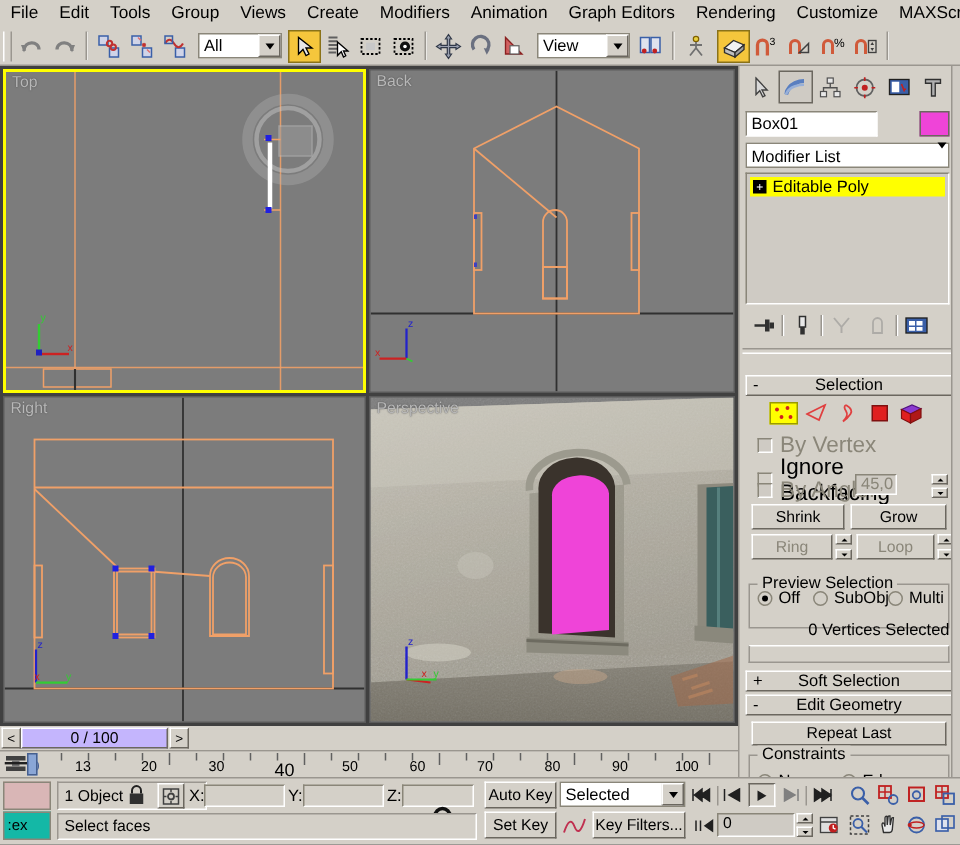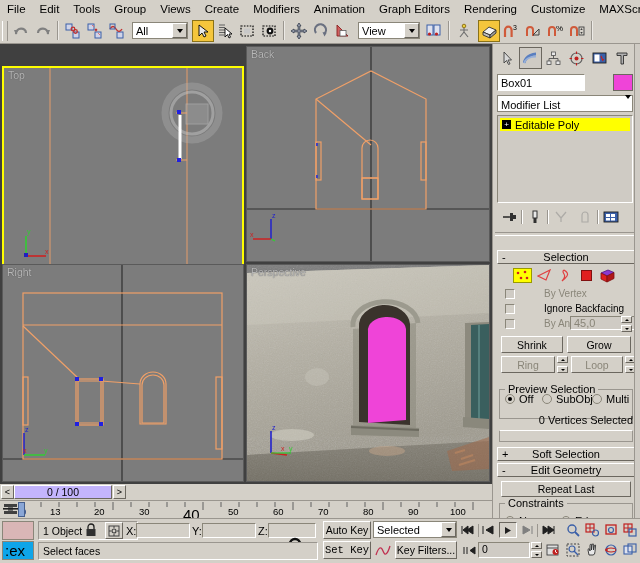--- a/index.html
+++ b/index.html
@@ -55,21 +55,21 @@
   
   .viewports{
     position:absolute;left:0;top:44px;width:492px;height:440px;
     background:#404040;
   }
   .vp{position:absolute;background:#7c7c7c;overflow:hidden;box-sizing:border-box;}
   .vp .vplabel{
     position:absolute;left:4px;top:1px;color:#b8b8b8;font-size:10.5px;
     text-shadow:0 0 1px #444;z-index:5;
   }
-  #vp-top{left:2px;top:2px;width:242px;height:216px;border:2px solid #ffff00;margin-top:20px;}
+  #vp-top{left:2px;top:2px;width:242px;height:216px;border:2px solid #ffff00;}
   #vp-back{left:246px;top:2px;width:244px;height:216px;border:1px solid #5a5a5a;}
   #vp-right{left:2px;top:220px;width:242px;height:218px;border:1px solid #5a5a5a;}
   #vp-persp{left:246px;top:220px;width:244px;height:218px;border:1px solid #5a5a5a;}
   .vp svg{position:absolute;left:0;top:0;}
 
   
   .timeslider{
     position:absolute;left:0;top:484px;width:492px;height:16px;
     background:#d4d0c8;
   }
@@ -101,22 +101,22 @@
   .statusarea{
     position:absolute;left:0;top:518px;width:640px;height:45px;
     background:#d4d0c8;border-top:1px solid #9a968f;box-sizing:border-box;
   }
   .mx-swatch{
     position:absolute;left:2px;top:2px;width:32px;height:19px;
     background:#d9b6b6;border:1px solid #8a8679;box-sizing:border-box;
   }
   .mx-ex{
     position:absolute;left:2px;top:22px;width:32px;height:19px;
-    background:#0ea5e9;border:1px solid #8a8679;box-sizing:border-box;
-    font-size:15px;display:flex;align-items:center;padding-left:2px;
+    background:#14b8a6;border:1px solid #8a8679;box-sizing:border-box;
+    font-size:10px;display:flex;align-items:center;padding-left:2px;
     overflow:hidden;box-sizing:border-box;
   }
   .sb-inset{
     position:absolute;background:#d4d0c8;
     border:1px solid #9a968f;border-right-color:#fff;border-bottom-color:#fff;
     box-sizing:border-box;
   }
   .sb-obj{left:38px;top:2px;width:100px;height:19px;
     display:flex;align-items:center;padding-left:4px;font-size:10.5px;}
   .sb-prompt{left:38px;top:23px;width:280px;height:18px;
@@ -188,21 +188,21 @@
   }
   .rollup{
     position:absolute;left:4px;width:138px;height:14px;
     background:#d4d0c8;border:1px solid #fff;
     border-right-color:#6b675f;border-bottom-color:#6b675f;
     box-sizing:border-box;display:flex;align-items:center;justify-content:center;
     font-size:11px;
   }
   .rollup .rsign{position:absolute;left:4px;font-size:11px;}
   .selicons{position:absolute;left:20px;display:flex;align-items:center;gap:4px;}
-  .chkrow{position:absolute;display:flex;align-items:flex-end;font-size:10px;gap:24px;}
+  .chkrow{position:absolute;display:flex;align-items:center;font-size:15px;}
   .chk{
     width:10px;height:10px;background:#d4d0c8;border:1px solid #8a8679;
     border-right-color:#fff;border-bottom-color:#fff;margin-right:5px;box-sizing:border-box;
   }
   .chk.dis{background:#cfcbc4;}
   .dis-text{color:#8a8679;}
   .radio{
     width:10px;height:10px;border-radius:50%;background:#d4d0c8;
     border:1px solid #8a8679;margin-right:4px;box-sizing:border-box;
     display:flex;align-items:center;justify-content:center;
@@ -612,21 +612,21 @@
             <line x1="379" y1="1" x2="379" y2="6"></line>
           <line x1="397" y1="1" x2="397" y2="6"></line>
             <line x1="415" y1="1" x2="415" y2="6"></line>
           <line x1="433" y1="1" x2="433" y2="6"></line>
             <line x1="451" y1="1" x2="451" y2="9"></line>
         </g>
       </svg>
       <span style="position:absolute;left:28px;top:5px;font-size:9.5px;">13</span>
       <span style="position:absolute;left:72px;top:5px;font-size:9.5px;">20</span>
       <span style="position:absolute;left:117px;top:5px;font-size:9.5px;">30</span>
-      <span style="position:absolute;left:161px;top:5px;font-size:15px;">40</span>
+      <span style="position:absolute;left:161px;top:5px;font-size:12px;">40</span>
       <span style="position:absolute;left:206px;top:5px;font-size:9.5px;">50</span>
       <span style="position:absolute;left:251px;top:5px;font-size:9.5px;">60</span>
       <span style="position:absolute;left:296px;top:5px;font-size:9.5px;">70</span>
       <span style="position:absolute;left:341px;top:5px;font-size:9.5px;">80</span>
       <span style="position:absolute;left:386px;top:5px;font-size:9.5px;">90</span>
       <span style="position:absolute;left:428px;top:5px;font-size:9.5px;">100</span>
       <span style="position:absolute;left:-1px;top:5px;font-size:9.5px;color:#2d4a8a;">0</span>
       <div class="slider-handle" style="left:-4px;top:1px;"></div>
     </div>
   </div>
@@ -774,21 +774,21 @@
       <span class="dis-text">By Vertex</span>
     </div>
     <div class="chkrow" style="left:12px;top:259px;">
       <span class="chk"></span>
       <span>Ignore Backfacing</span>
     </div>
     <div class="chkrow" style="left:12px;top:274px;">
       <span class="chk dis"></span>
       <span class="dis-text">By Angle:</span>
     </div>
-    <div style="position:absolute;left:77px;top:272px;width:65px;height:14px;background:#cfcbc4;border:1px solid #8a8679;border-right-color:#fff;border-bottom-color:#fff;box-sizing:border-box;display:flex;align-items:center;padding-left:3px;font-size:11px;color:#8a8679;">
+    <div style="position:absolute;left:77px;top:272px;width:28px;height:14px;background:#cfcbc4;border:1px solid #8a8679;border-right-color:#fff;border-bottom-color:#fff;box-sizing:border-box;display:flex;align-items:center;padding-left:3px;font-size:11px;color:#8a8679;">
       <span>45,0</span>
     </div>
     <div class="spinner" style="position:absolute;left:128px;top:272px;">
       <div>
           <i class="ar-u" style="border-width:2px 2.5px;"></i>
         </div>
       <div>
           <i class="ar-d" style="border-width:2px 2.5px;"></i>
         </div>
     </div>
@@ -918,21 +918,21 @@
       </svg>
     </div>
 
     <div class="sb-inset sb-prompt">
       <span>Select faces</span>
     </div>
 
     <div class="btn3d" style="position:absolute;left:323px;top:2px;width:48px;height:18px;">
       <span>Auto Key</span>
     </div>
-    <div class="btn3d" style="position:absolute;left:323px;top:22px;width:48px;height:18px;font-family:Liberation Mono, monospace;">
+    <div class="btn3d" style="position:absolute;left:323px;top:22px;width:48px;height:18px;">
       <span>Set Key</span>
     </div>
 
     <div class="combo" style="position:absolute;left:373px;top:2px;width:84px;">
       <span class="ctext">Selected</span>
       <span class="carrow">
           <i class="ar-d"></i>
         </span>
     </div>
 

